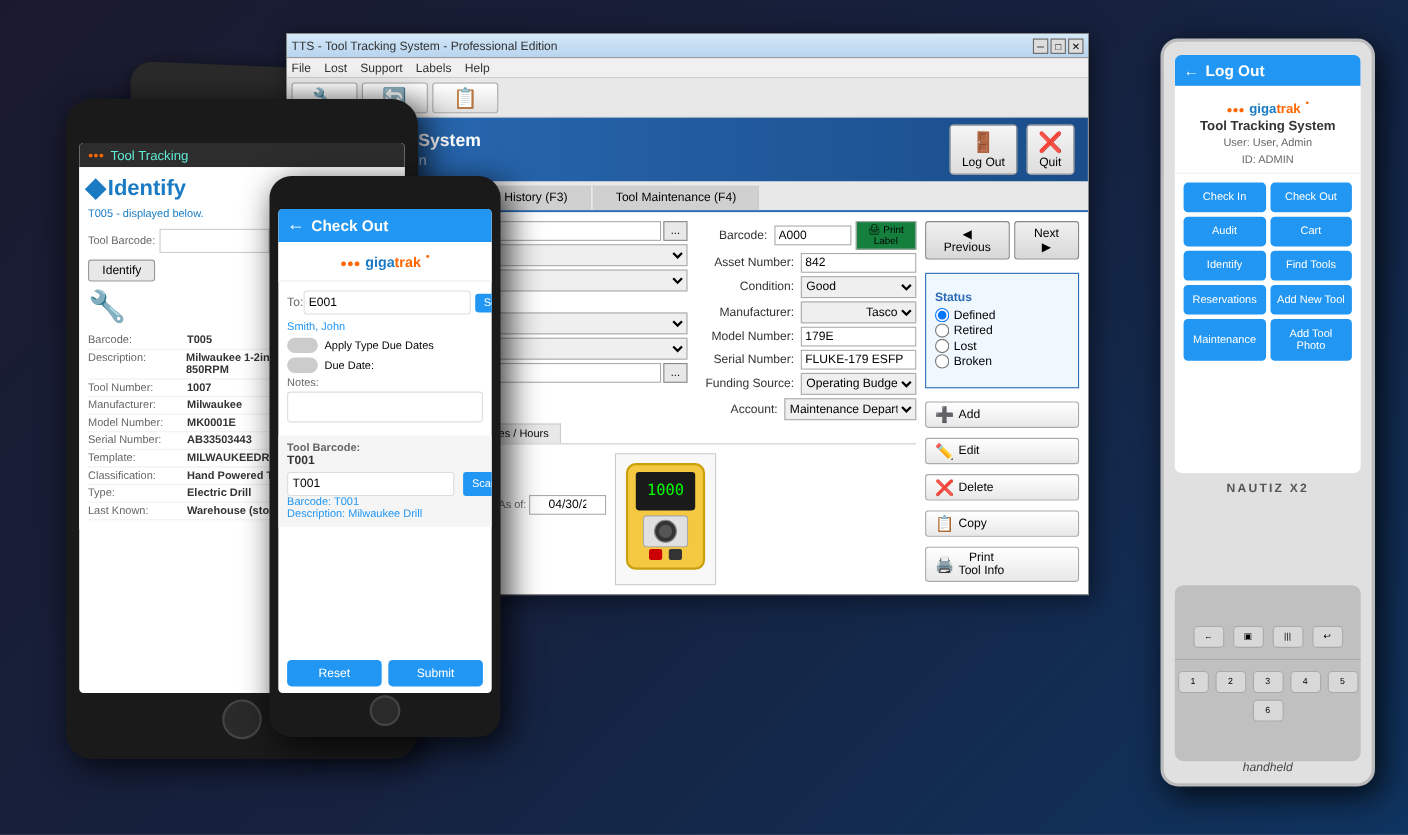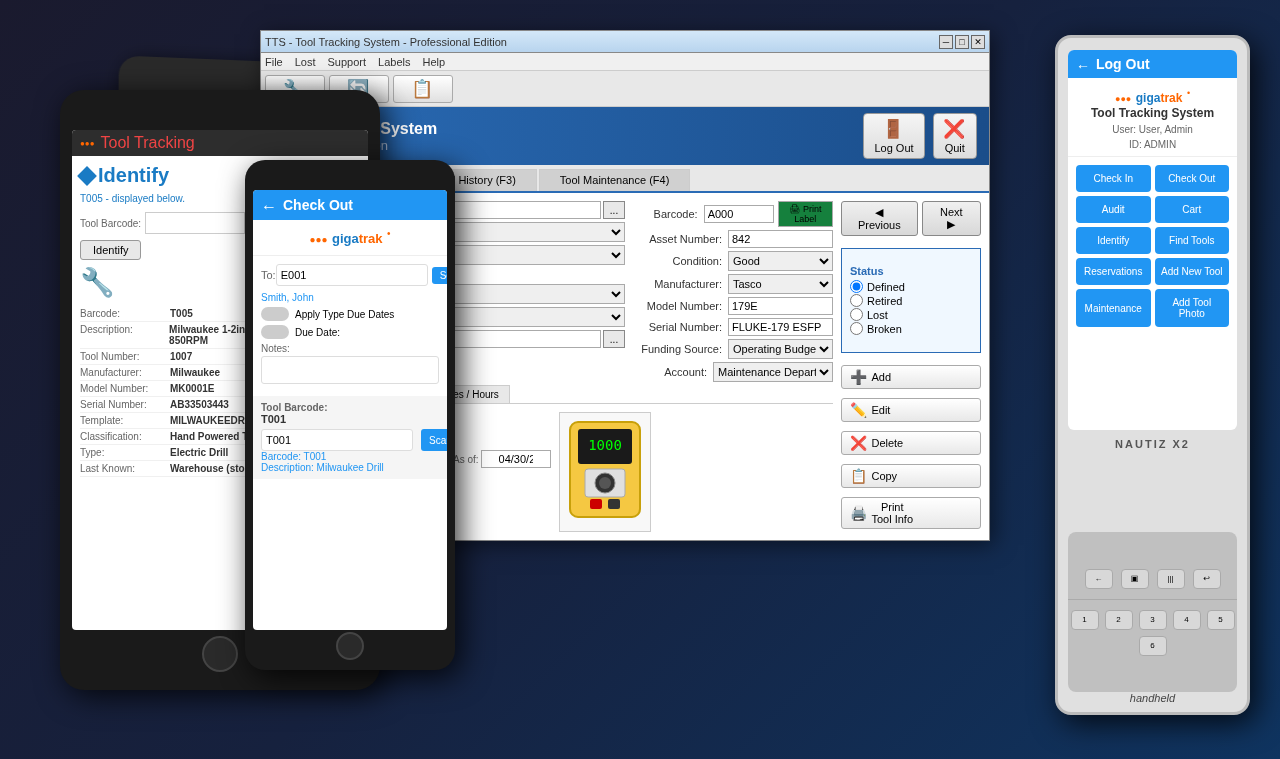--- a/index.html
+++ b/index.html
@@ -352,22 +352,22 @@
 
     
     .tablet-header {
       background: #2d2d2d;
       padding: 4px 8px;
       display: flex;
       align-items: center;
       gap: 6px;
     }
     .tablet-header-text {
-      color: #ef4444;
-      font-size: 16px;
+      color: #5eead4;
+      font-size: 12px;
     }
 
     .identify-section {
       padding: 8px;
       background: #fff;
     }
     .identify-title {
       color: #1a7bc4;
       font-size: 20px;
       font-weight: bold;
@@ -840,21 +840,21 @@
             <input class="form-input" value="842" style="width: 70px;">
           </div>
           <div class="form-row">
             <span class="form-label">Condition:</span>
             <select class="form-select" style="width:90px;">
               <option>Good</option>
             </select>
           </div>
           <div class="form-row">
             <span class="form-label">Manufacturer:</span>
-            <select class="form-select" style="width:90px;">
+            <select class="form-select" style="width:90px;text-align:right;">
               <option>Tasco</option>
             </select>
           </div>
           <div class="form-row">
             <span class="form-label">Model Number:</span>
             <input class="form-input" value="179E" style="width: 90px;">
           </div>
           <div class="form-row">
             <span class="form-label">Serial Number:</span>
             <input class="form-input" value="FLUKE-179 ESFP" style="width: 90px;">
@@ -1094,20 +1094,24 @@
       <div class="phone-barcode-label">Tool Barcode:</div>
       <div class="phone-barcode-value">T001</div>
       <div class="phone-barcode-scan-row">
         <input class="phone-barcode-input" value="T001" style="">
         <button class="phone-scan-btn">Scan</button>
       </div>
       <div class="barcode-link">Barcode: T001</div>
       <div class="barcode-desc">Description: Milwaukee Drill</div>
     </div>
 
+    <div class="phone-bottom-btns">
+      <button class="phone-reset-btn">Reset</button>
+      <button class="phone-submit-btn">Submit</button>
+    </div>
   </div>
   <div class="phone-home"></div>
 </div>
 
 <div class="handheld-device">
 
   <div style="position:absolute; top:400px; left:0; right:0; text-align:center; font-size:11px; font-weight:bold; color:#555; letter-spacing:2px;">NAUTIZ X2</div>
 
   <div class="handheld-screen">
 

